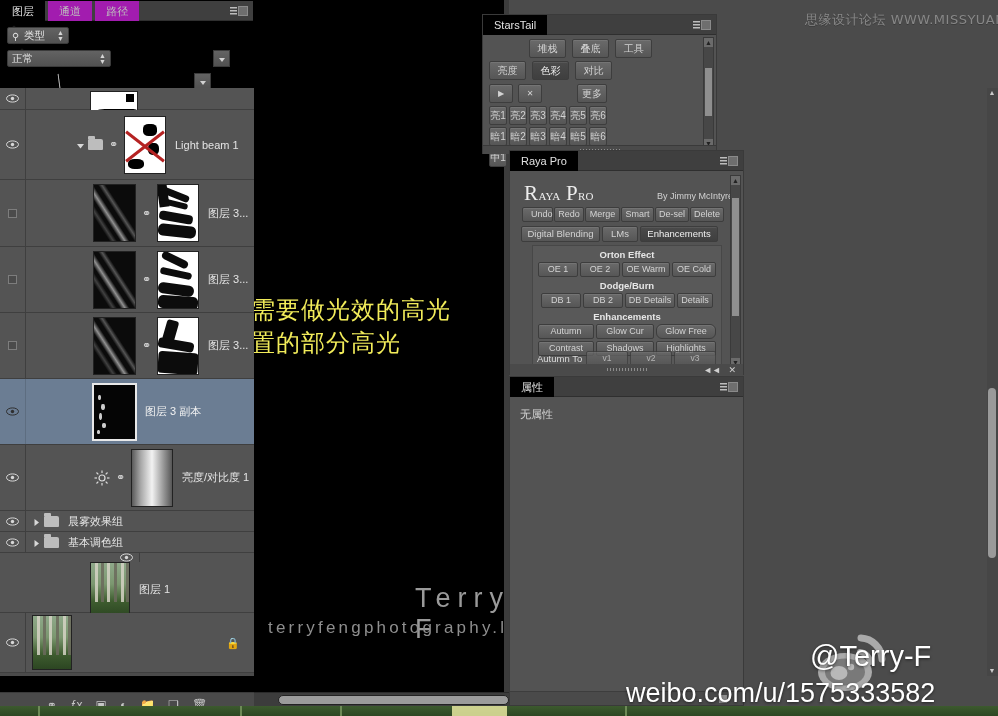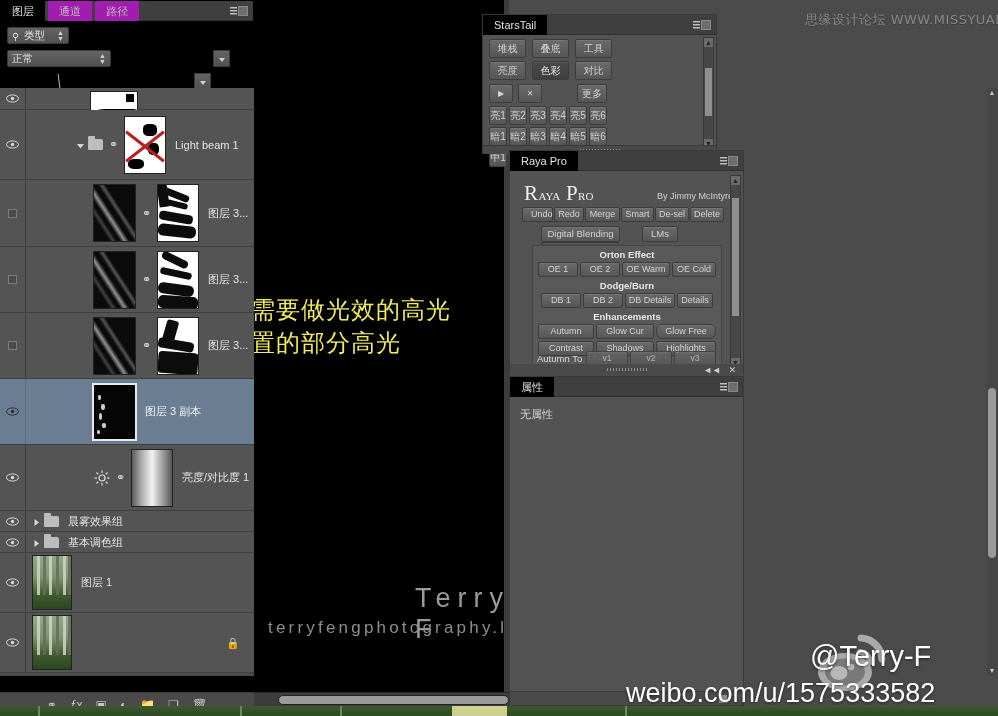--- a/index.html
+++ b/index.html
@@ -153,21 +153,21 @@
     font-size:21px; letter-spacing:.5px;
   }
   #rp-logo small{ font-size:11px; letter-spacing:0; }
   #rp-by{
     position:absolute; left:147px; top:20px; font-size:9px; color:#d2d2d2;
     font-family:"Liberation Sans",sans-serif;
   }
   #rp-toprow{ position:absolute; left:12px; top:36px; }
   #rp-toprow .ps-btn{ height:15px; line-height:13px; font-size:9px; margin-right:1px;}
   #rp-tabs{ position:absolute; left:11px; top:55px; }
-  #rp-tabs .ps-btn{ height:16px; line-height:14px; font-size:9.5px; margin-right:2px;margin-left:20px; }
+  #rp-tabs .ps-btn{ height:16px; line-height:14px; font-size:9.5px; margin-right:2px; }
   #rp-inner{
     position:absolute; left:22px; top:74px; width:190px; height:122px;
     background:#595959; border:1px solid #474747;
   }
   .rp-sec{
     text-align:center; font-size:9.5px; color:#e6e6e6; font-weight:bold;
     margin-top:3px; font-family:"Liberation Sans",sans-serif;
   }
   .rp-btnrow{ text-align:center; margin-top:2px; }
   .rp-btnrow .ps-btn{ height:15px; line-height:13px; font-size:9px; margin:0 1px; }
@@ -346,21 +346,21 @@
   </div>
   <div id="st-body">
     <div id="st-scroll">
       <div class="up">▲</div>
       <div class="th"></div>
       <div class="dn">▼</div>
     </div>
 
     <div style="position:absolute;left:6px;top:4px;">
       <div>
-        <span class="ps-btn" style="width:37px;">堆栈</span>
+        <span class="ps-btn" style="width:37px;margin-left:40px;">堆栈</span>
         <span class="ps-btn" style="width:37px;margin-left:3px;">叠底</span>
         <span class="ps-btn" style="width:37px;margin-left:3px;">工具</span>
       </div>
       <div style="margin-top:3px;">
         <span class="ps-btn" style="width:37px;">亮度</span>
         <span class="ps-btn on" style="width:37px;margin-left:3px;">色彩</span>
         <span class="ps-btn" style="width:37px;margin-left:3px;">对比</span>
       </div>
       <div style="margin-top:4px;position:relative;width:118px;">
         <span class="ps-btn" style="width:24px;font-size:8px;">▶</span>
@@ -692,21 +692,21 @@
         <span class="disc">
           <svg width="9" height="9" viewBox="0 0 9 9">
               <polygon points="2.5,1 7,4.5 2.5,8" fill="#d8d8d8"></polygon>
             </svg>
         </span>
         <span class="folder"></span>
         <span class="lay-name">基本调色组</span>
       </div>
     </div>
 
-    <div class="layer" style="height:60px;">
+    <div class="layer" style="height:60px;flex-direction:column;">
       <div class="eye-col">
         <span class="eye">
           <svg width="13" height="9" viewBox="0 0 13 9">
               <ellipse cx="6.5" cy="4.5" rx="6" ry="3.6" fill="none" stroke="#d8d8d8" stroke-width="1"></ellipse>
               <circle cx="6.5" cy="4.5" r="1.7" fill="#d8d8d8"></circle>
             </svg>
         </span>
       </div>
       <div class="lay-content">
         <span class="thumb t-photo" style="width:40px;height:55px;margin-left:0px;">

